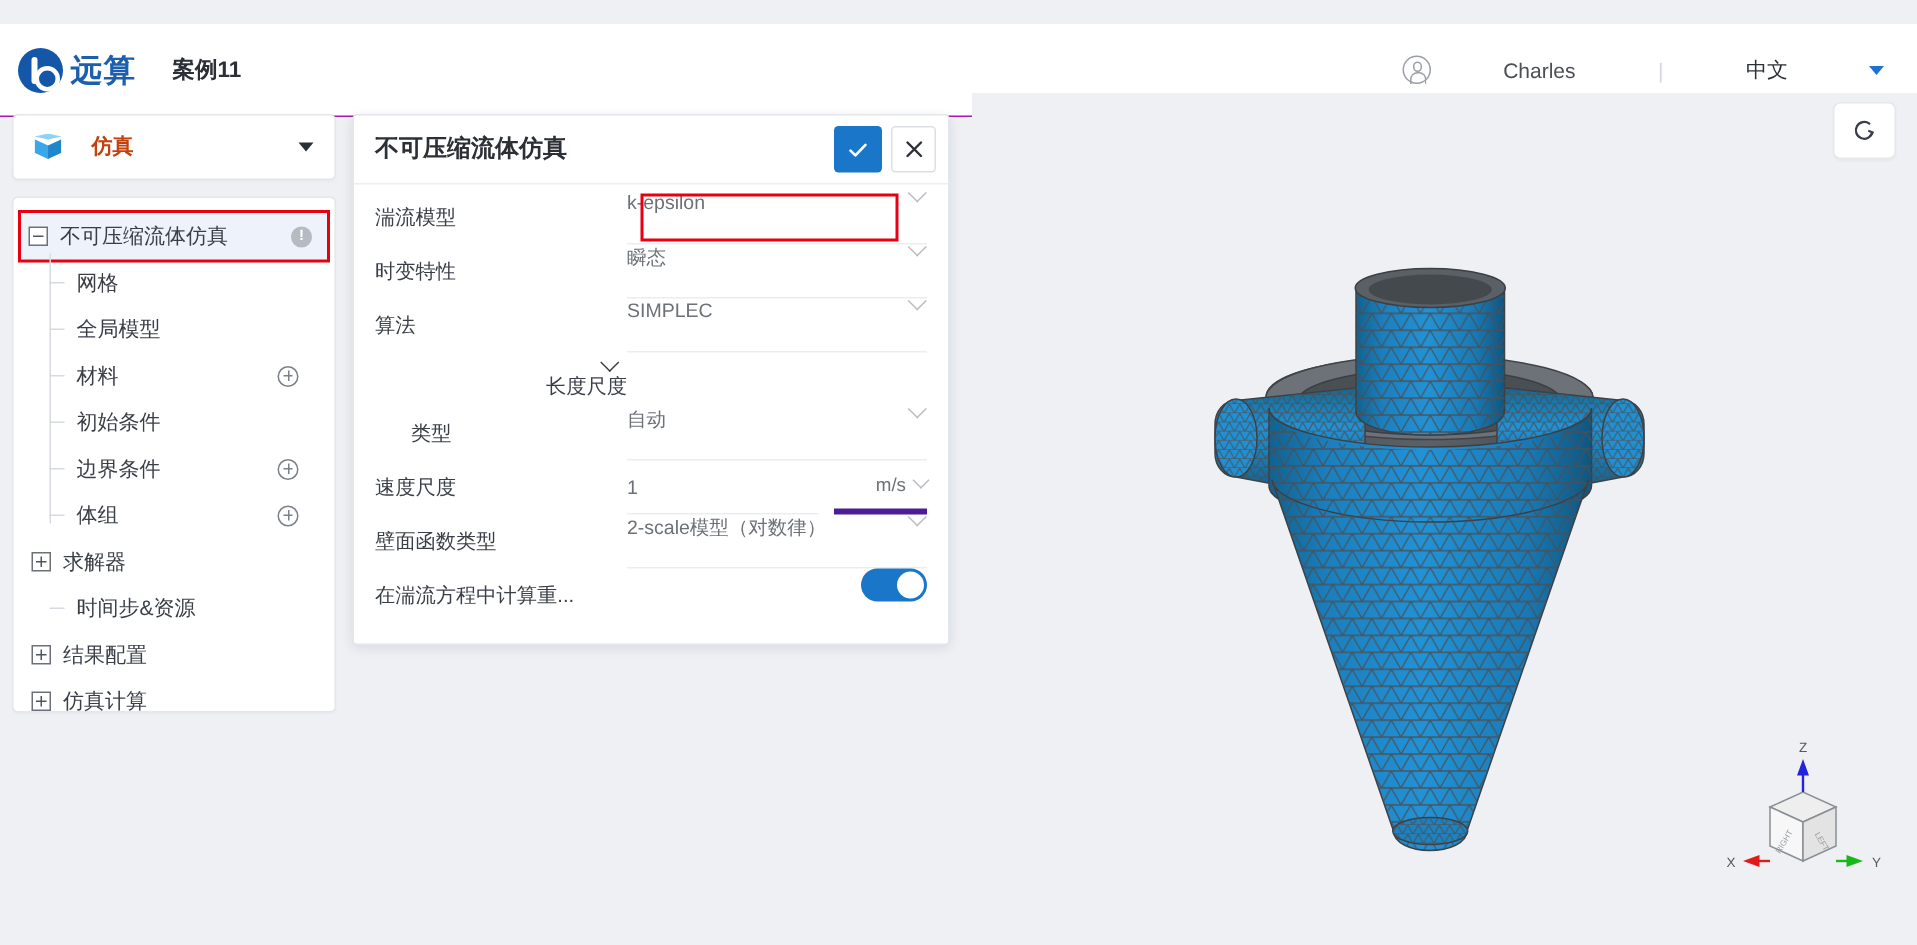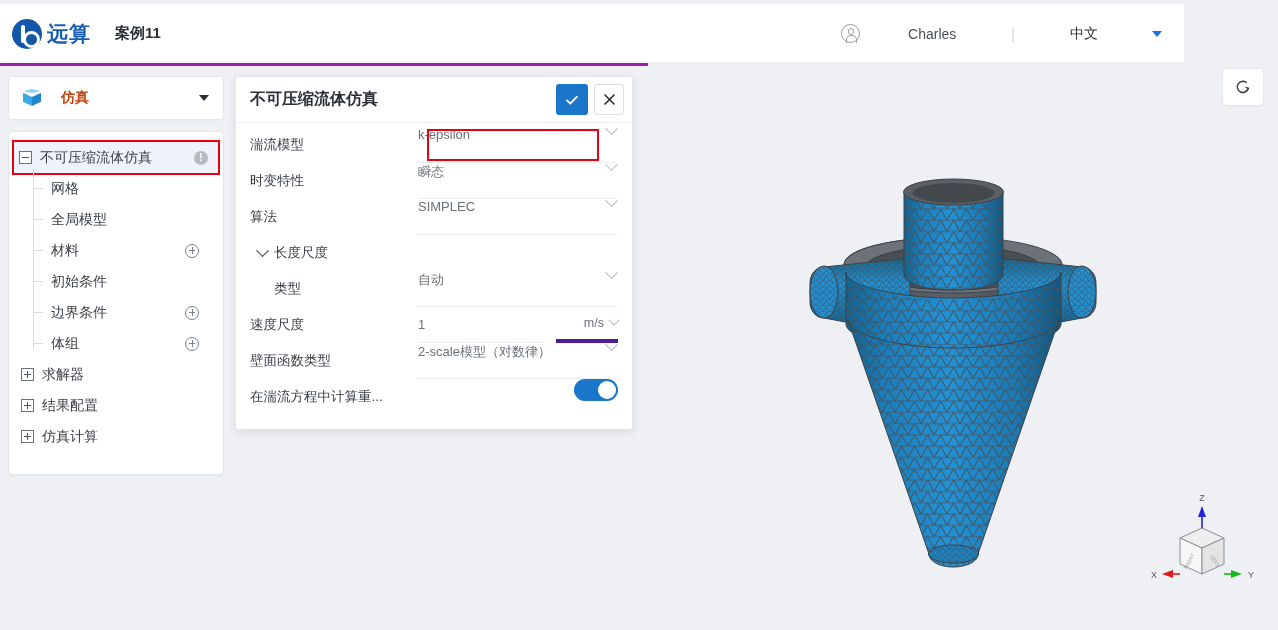--- a/index.html
+++ b/index.html
@@ -5,24 +5,24 @@
   * { box-sizing: border-box; margin: 0; padding: 0; }
   html, body {
     width: 1278px; height: 630px;
     font-family: "Liberation Sans", "DejaVu Sans", sans-serif;
     background: #eef0f4;
     overflow: hidden;
   }
 
   
   .header {
-    position: absolute; top: 4px; left: 0;
-    width: 1184px; height: 62px;
+    position: absolute; top: 16px; left: 0;
+    width: 1278px; height: 62px;
     background: #ffffff;
-    border-bottom: 3px solid #a21caf;
+    border-bottom: 1px solid #a21caf;
     display: flex; align-items: center;
   }
   .brand { display: flex; align-items: center; margin-left: 12px; }
   .logo-mark {
     width: 30px; height: 30px; border-radius: 50%;
     background: #1457a8; position: relative; flex: 0 0 auto;
   }
   .logo-mark::before {
     content: ""; position: absolute; left: 9px; top: 6px;
     width: 4px; height: 18px; background: #ffffff; border-radius: 2px;
@@ -176,21 +176,21 @@
   .btn-close {
     width: 30px; height: 31px; background: #ffffff;
     border: 1px solid #dcdfe4; border-radius: 3px;
     display: flex; align-items: center; justify-content: center;
   }
   .dialog-body { padding: 4px 14px 14px 14px; }
   .frow {
     height: 36px; display: flex; align-items: center; position: relative;
   }
   .flabel { font-size: 13.5px; color: #3a3f47; width: 168px; flex: 0 0 auto; }
-  .flabel.indent1 { padding-left: 8px; display: flex; align-items: center; }
+  .flabel.indent1 { padding-left: 8px; display: flex; align-items: flex-end; flex-direction: column; }
   .flabel.indent2 { padding-left: 24px; }
   .fctrl {
     flex: 1; height: 100%; display: flex; align-items: flex-start;
     border-bottom: 1px solid #ededf0; position: relative;
   }
   .fctrl.noborder { border-bottom: none; }
   .fvalue { font-size: 13px; color: #6c7178; }
   .chev {
     margin-left: auto; margin-right: 2px;
     width: 9px; height: 9px;
@@ -318,20 +318,24 @@
       <div class="tick"></div>
       <div class="tree-label">体组</div>
       <div class="plus-circle"></div>
     </div>
 
     <div class="tree-row" style="margin-left:-12px;">
       <div class="expander plus"></div>
       <div class="tree-label">求解器</div>
     </div>
 
+    <div class="tree-row child">
+      <div class="tick"></div>
+      <div class="tree-label">时间步&amp;资源</div>
+    </div>
 
     <div class="tree-row" style="margin-left:-12px;">
       <div class="expander plus"></div>
       <div class="tree-label">结果配置</div>
     </div>
 
     <div class="tree-row" style="margin-left:-12px;">
       <div class="expander plus"></div>
       <div class="tree-label">仿真计算</div>
     </div>

